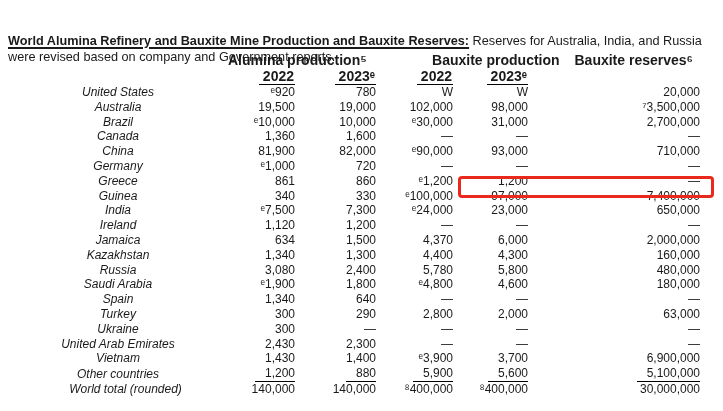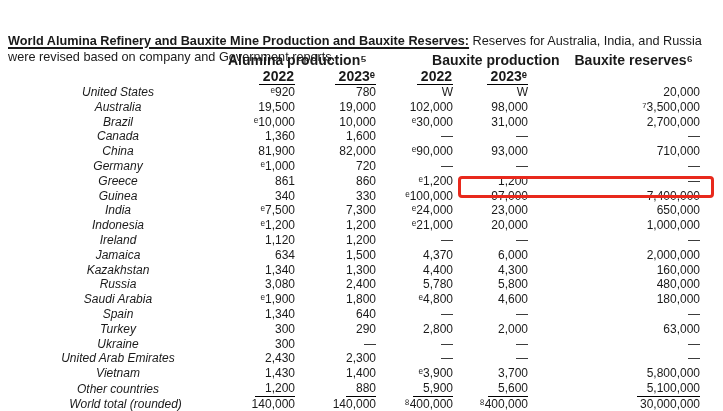--- a/index.html
+++ b/index.html
@@ -184,28 +184,20 @@
   </tr>
       <tr>
     <td class="country"><span>India</span></td>
     <td class="num"><span>ᵉ7,500</span></td>
     <td class="num"><span>7,300</span></td>
     <td class="num"><span>ᵉ24,000</span></td>
     <td class="num"><span>23,000</span></td>
     <td class="num"><span>650,000</span></td>
   </tr>
       <tr>
-    <td class="country"><span>Indonesia</span></td>
-    <td class="num"><span>ᵉ1,200</span></td>
-    <td class="num"><span>1,200</span></td>
-    <td class="num"><span>ᵉ21,000</span></td>
-    <td class="num"><span>20,000</span></td>
-    <td class="num"><span>1,000,000</span></td>
-  </tr>
-      <tr>
     <td class="country"><span>Ireland</span></td>
     <td class="num"><span>1,120</span></td>
     <td class="num"><span>1,200</span></td>
     <td class="num"><span>—</span></td>
     <td class="num"><span>—</span></td>
     <td class="num"><span>—</span></td>
   </tr>
       <tr>
     <td class="country"><span>Jamaica</span></td>
     <td class="num"><span>634</span></td>
@@ -269,21 +261,21 @@
     <td class="num"><span>—</span></td>
     <td class="num"><span>—</span></td>
     <td class="num"><span>—</span></td>
   </tr>
       <tr>
     <td class="country"><span>Vietnam</span></td>
     <td class="num"><span>1,430</span></td>
     <td class="num"><span>1,400</span></td>
     <td class="num"><span>ᵉ3,900</span></td>
     <td class="num"><span>3,700</span></td>
-    <td class="num"><span>5,800,000</span></td>
+    <td class="num"><span>6,900,000</span></td>
   </tr>
       <tr class="sum-line">
     <td class="country"><span>Other countries</span></td>
     <td class="num"><span>1,200</span></td>
     <td class="num"><span>880</span></td>
     <td class="num"><span>5,900</span></td>
     <td class="num"><span>5,600</span></td>
     <td class="num"><span>5,100,000</span></td>
   </tr>
       <tr class="indent">

